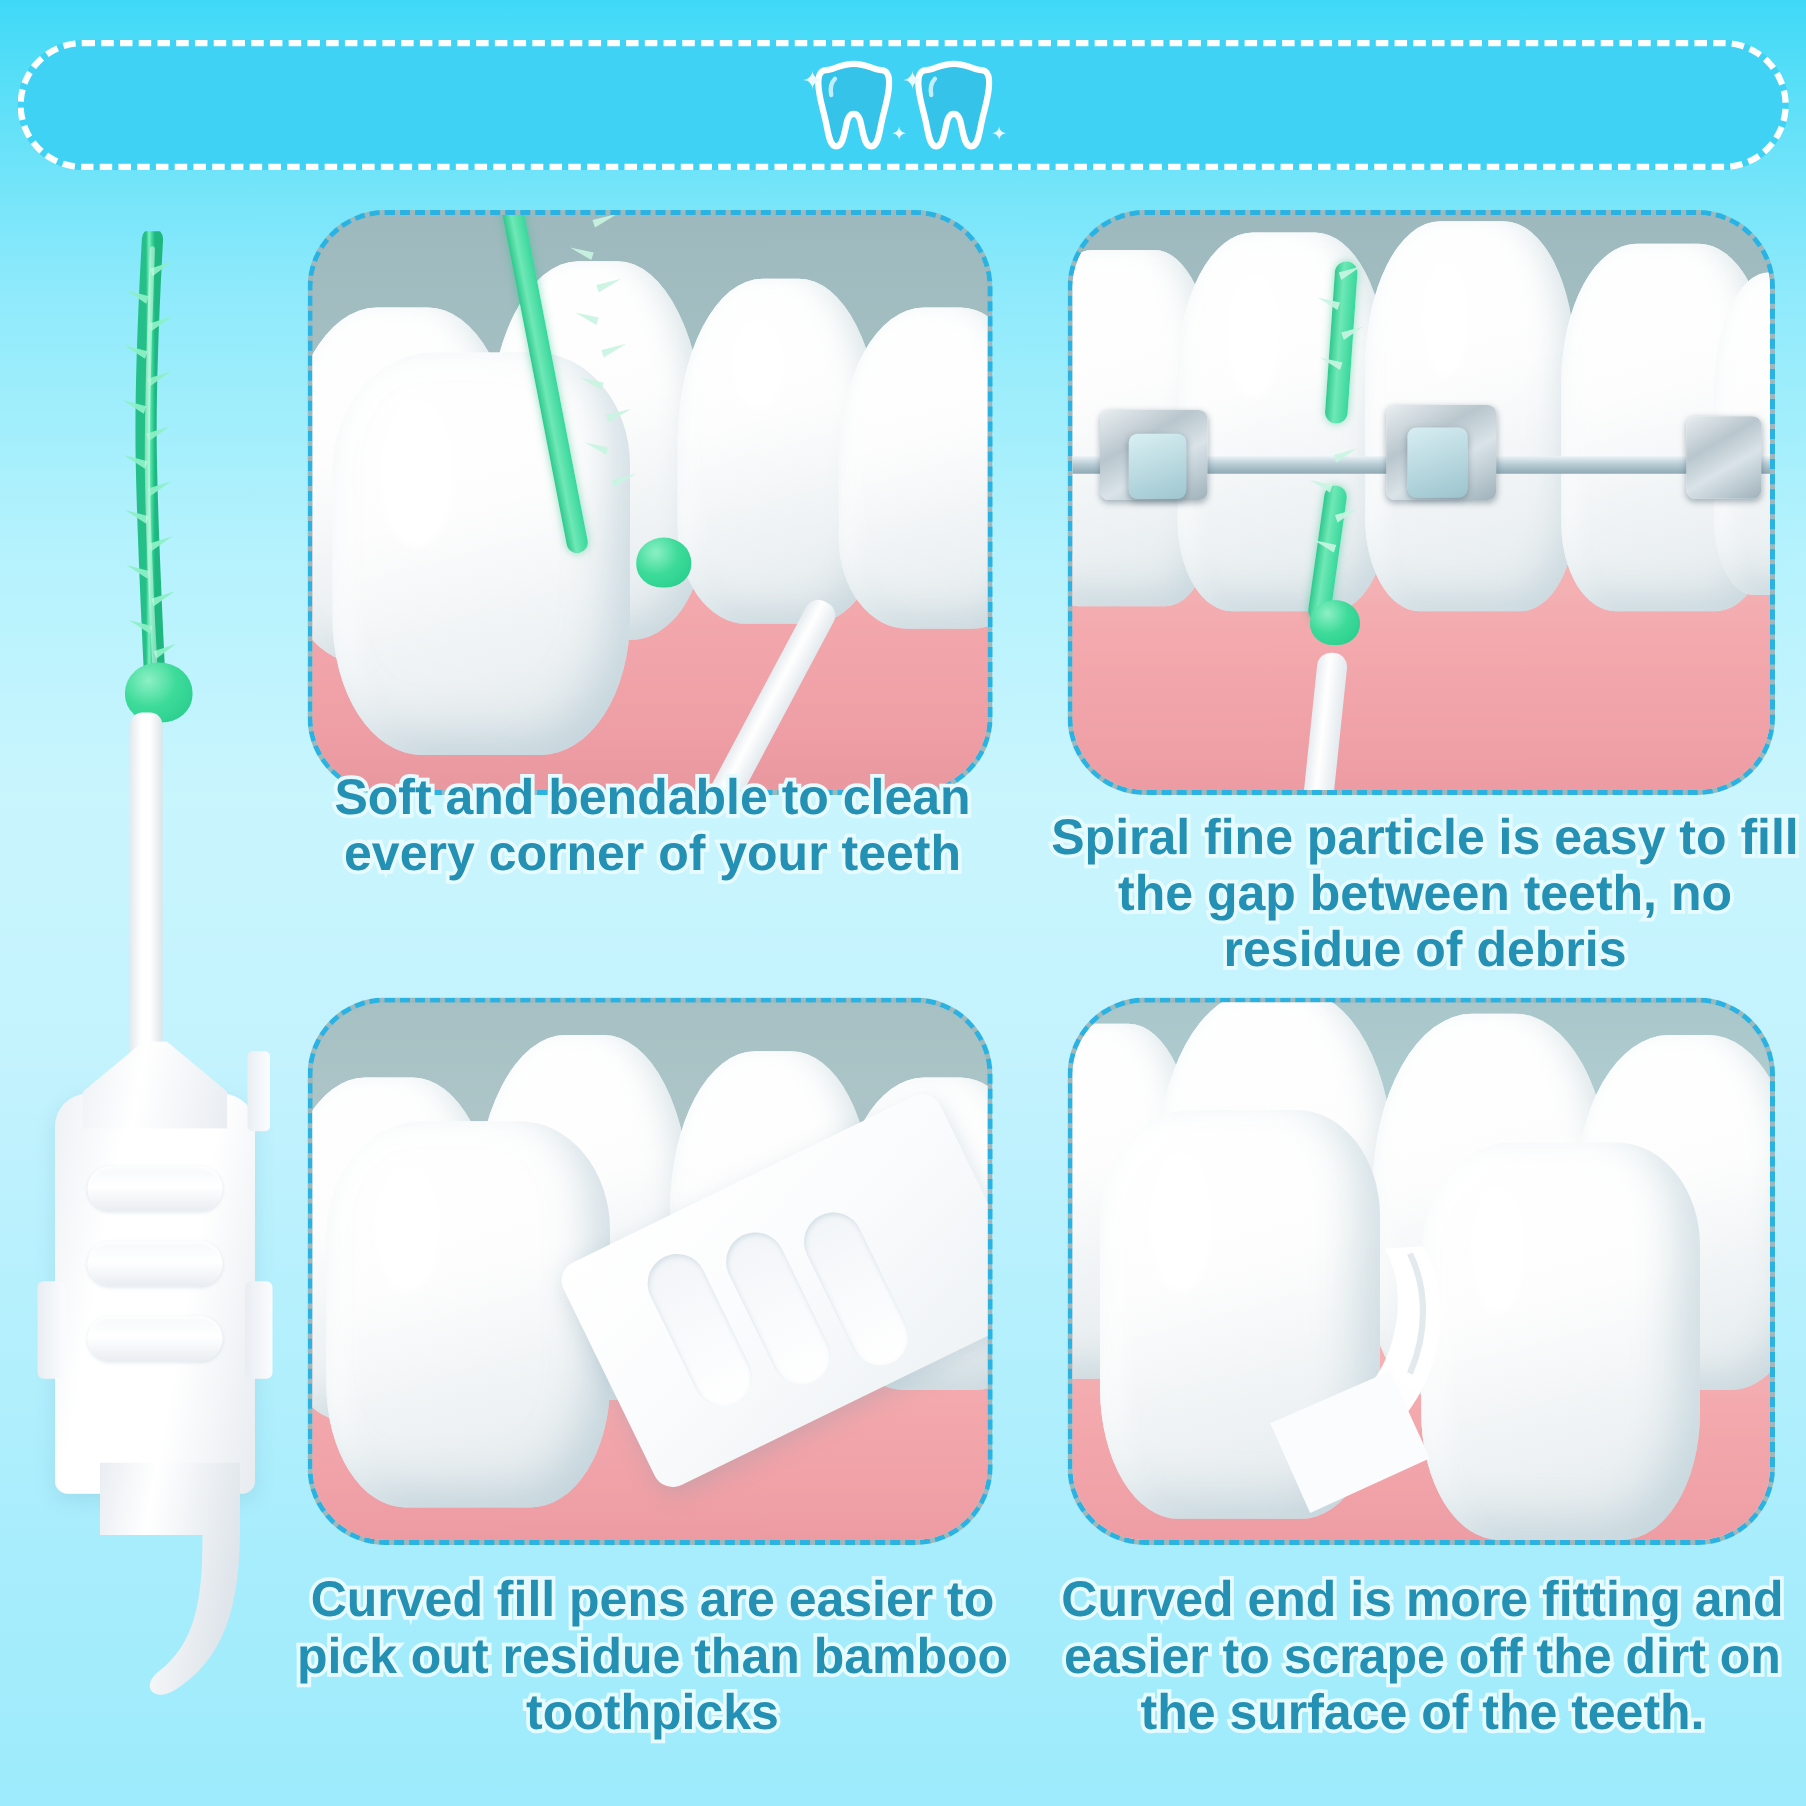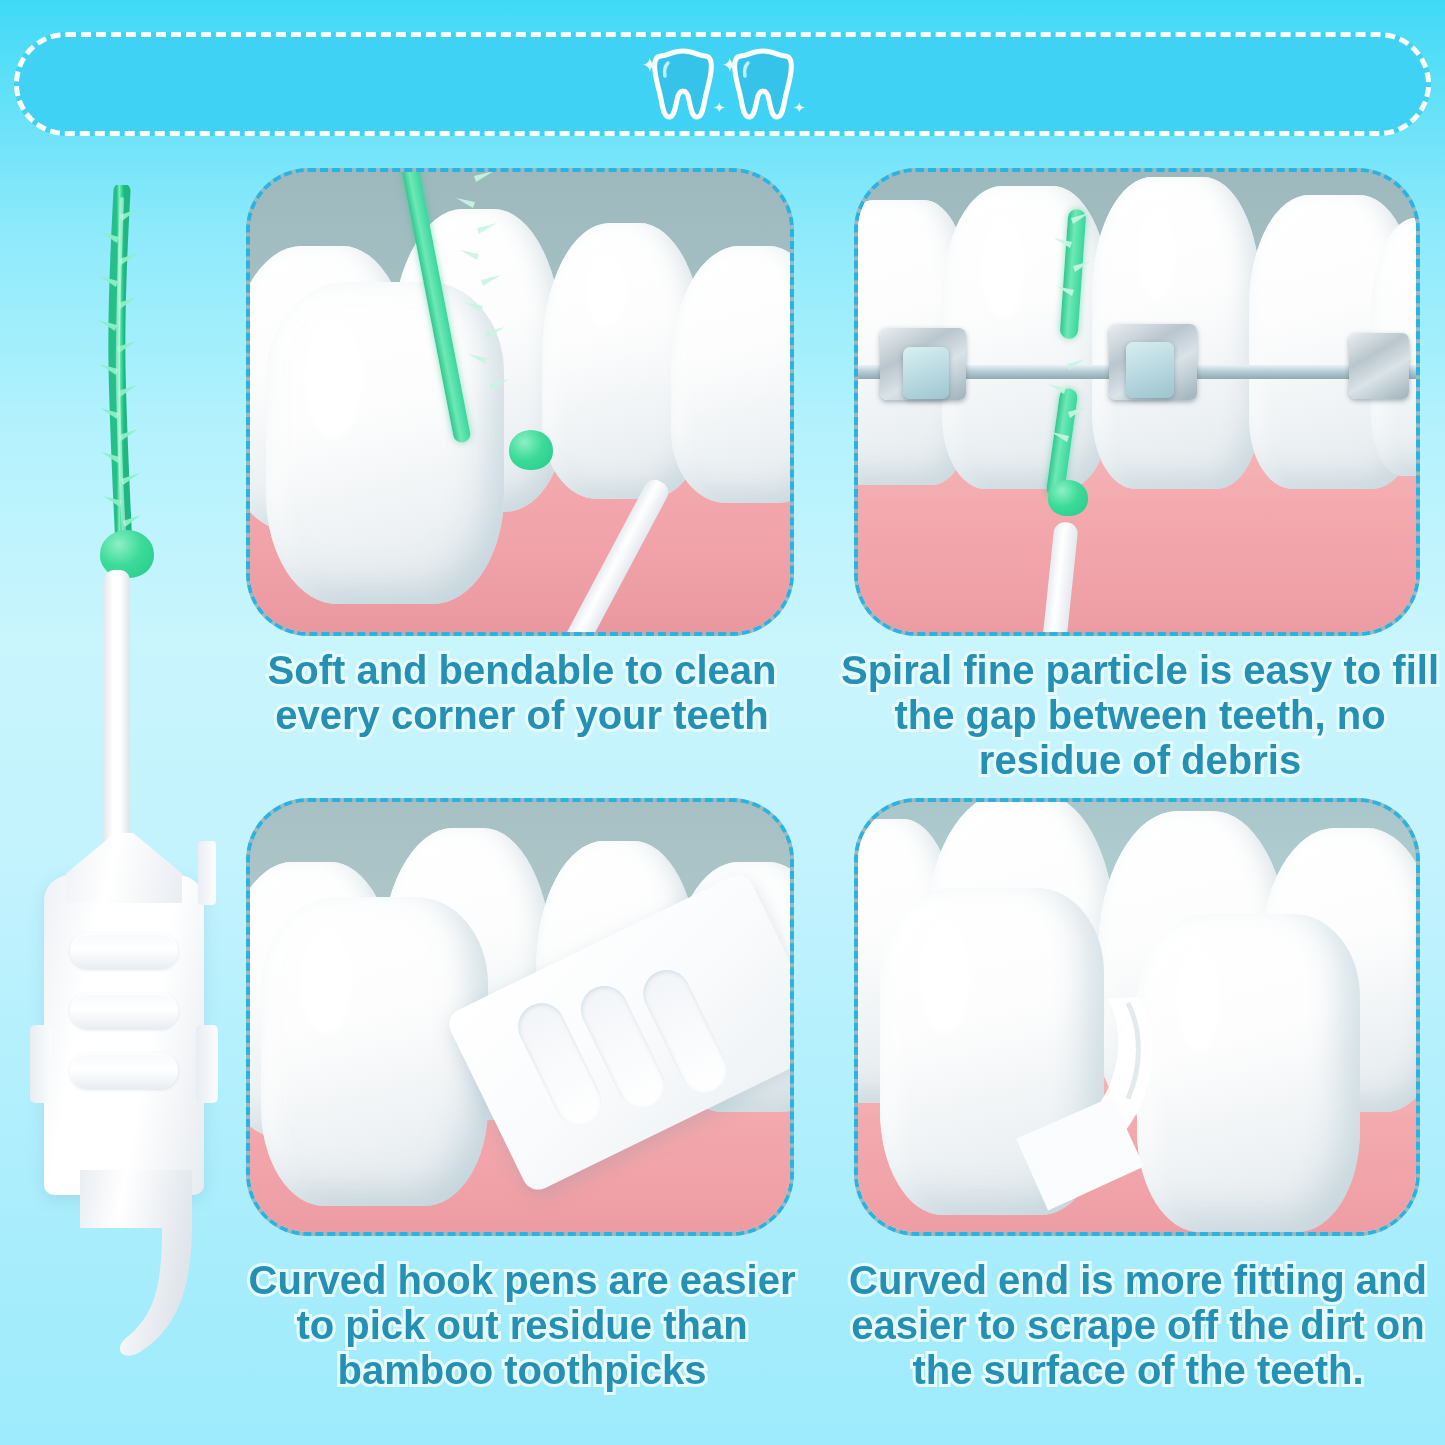--- a/index.html
+++ b/index.html
@@ -129,21 +129,21 @@
   }
 
   
   .cap{
     position:absolute; text-align:center;
     font-size:40px; font-weight:bold; line-height:1.12;
     color:#2390b4;
     -webkit-text-stroke:6px #e7fbff;
     paint-order:stroke fill;
   }
-  .c1{ left:232px; top:648px; width:580px; }
+  .c1{ left:232px; top:616px; width:580px; }
   .c2{ left:840px; top:648px; width:600px; }
   .c3{ left:226px; top:1258px; width:592px; }
   .c4{ left:834px; top:1258px; width:608px; }
 </style>
 </head>
 <body>
 
 <div class="banner">
   <div class="tooth-ico">
     <svg viewBox="0 0 62 74" width="62" height="74">
@@ -322,21 +322,21 @@
            box-shadow:inset 0 2px 4px rgba(150,180,195,.35);"></div>
       <div style="position:absolute;left:37%;top:20%;width:14%;height:66%;
            background:linear-gradient(180deg,#f2f5f8,#ffffff);border-radius:30px;
            box-shadow:inset 0 2px 4px rgba(150,180,195,.35);"></div>
       <div style="position:absolute;left:56%;top:27%;width:14%;height:66%;
            background:linear-gradient(180deg,#f2f5f8,#ffffff);border-radius:30px;
            box-shadow:inset 0 2px 4px rgba(150,180,195,.35);"></div>
     </div>
   </div>
 </div>
-<div class="cap c3">Curved hook pens are easier to pick out residue than bamboo toothpicks</div>
+<div class="cap c3">Curved fill pens are easier to pick out residue than bamboo toothpicks</div>
 
 <div class="panel p4">
   <div class="scene">
     <div class="sky" style="background:linear-gradient(180deg,#a9c6ca 0%,#b9d5d8 40%,#cfe4e5 100%);"></div>
     <div class="gum" style="top:56%;height:56%;border-radius:34% 38% 0 0 / 56px 60px 0 0;"></div>
     <div class="tooth" style="left:-8%;top:4%;width:26%;height:66%;border-radius:40% 38% 30% 30% / 44% 42% 26% 26%;"></div>
     <div class="tooth" style="left:12%;top:-2%;width:34%;height:74%;border-radius:42% 40% 30% 30% / 46% 44% 26% 26%;"></div>
     <div class="tooth" style="left:43%;top:2%;width:34%;height:72%;border-radius:42% 40% 30% 30% / 46% 44% 26% 26%;"></div>
     <div class="tooth" style="left:72%;top:6%;width:32%;height:66%;border-radius:42% 40% 30% 30% / 46% 44% 26% 26%;"></div>
     <div class="tooth" style="left:4%;top:20%;width:40%;height:76%;border-radius:32% 30% 28% 28% / 28% 26% 32% 32%;

